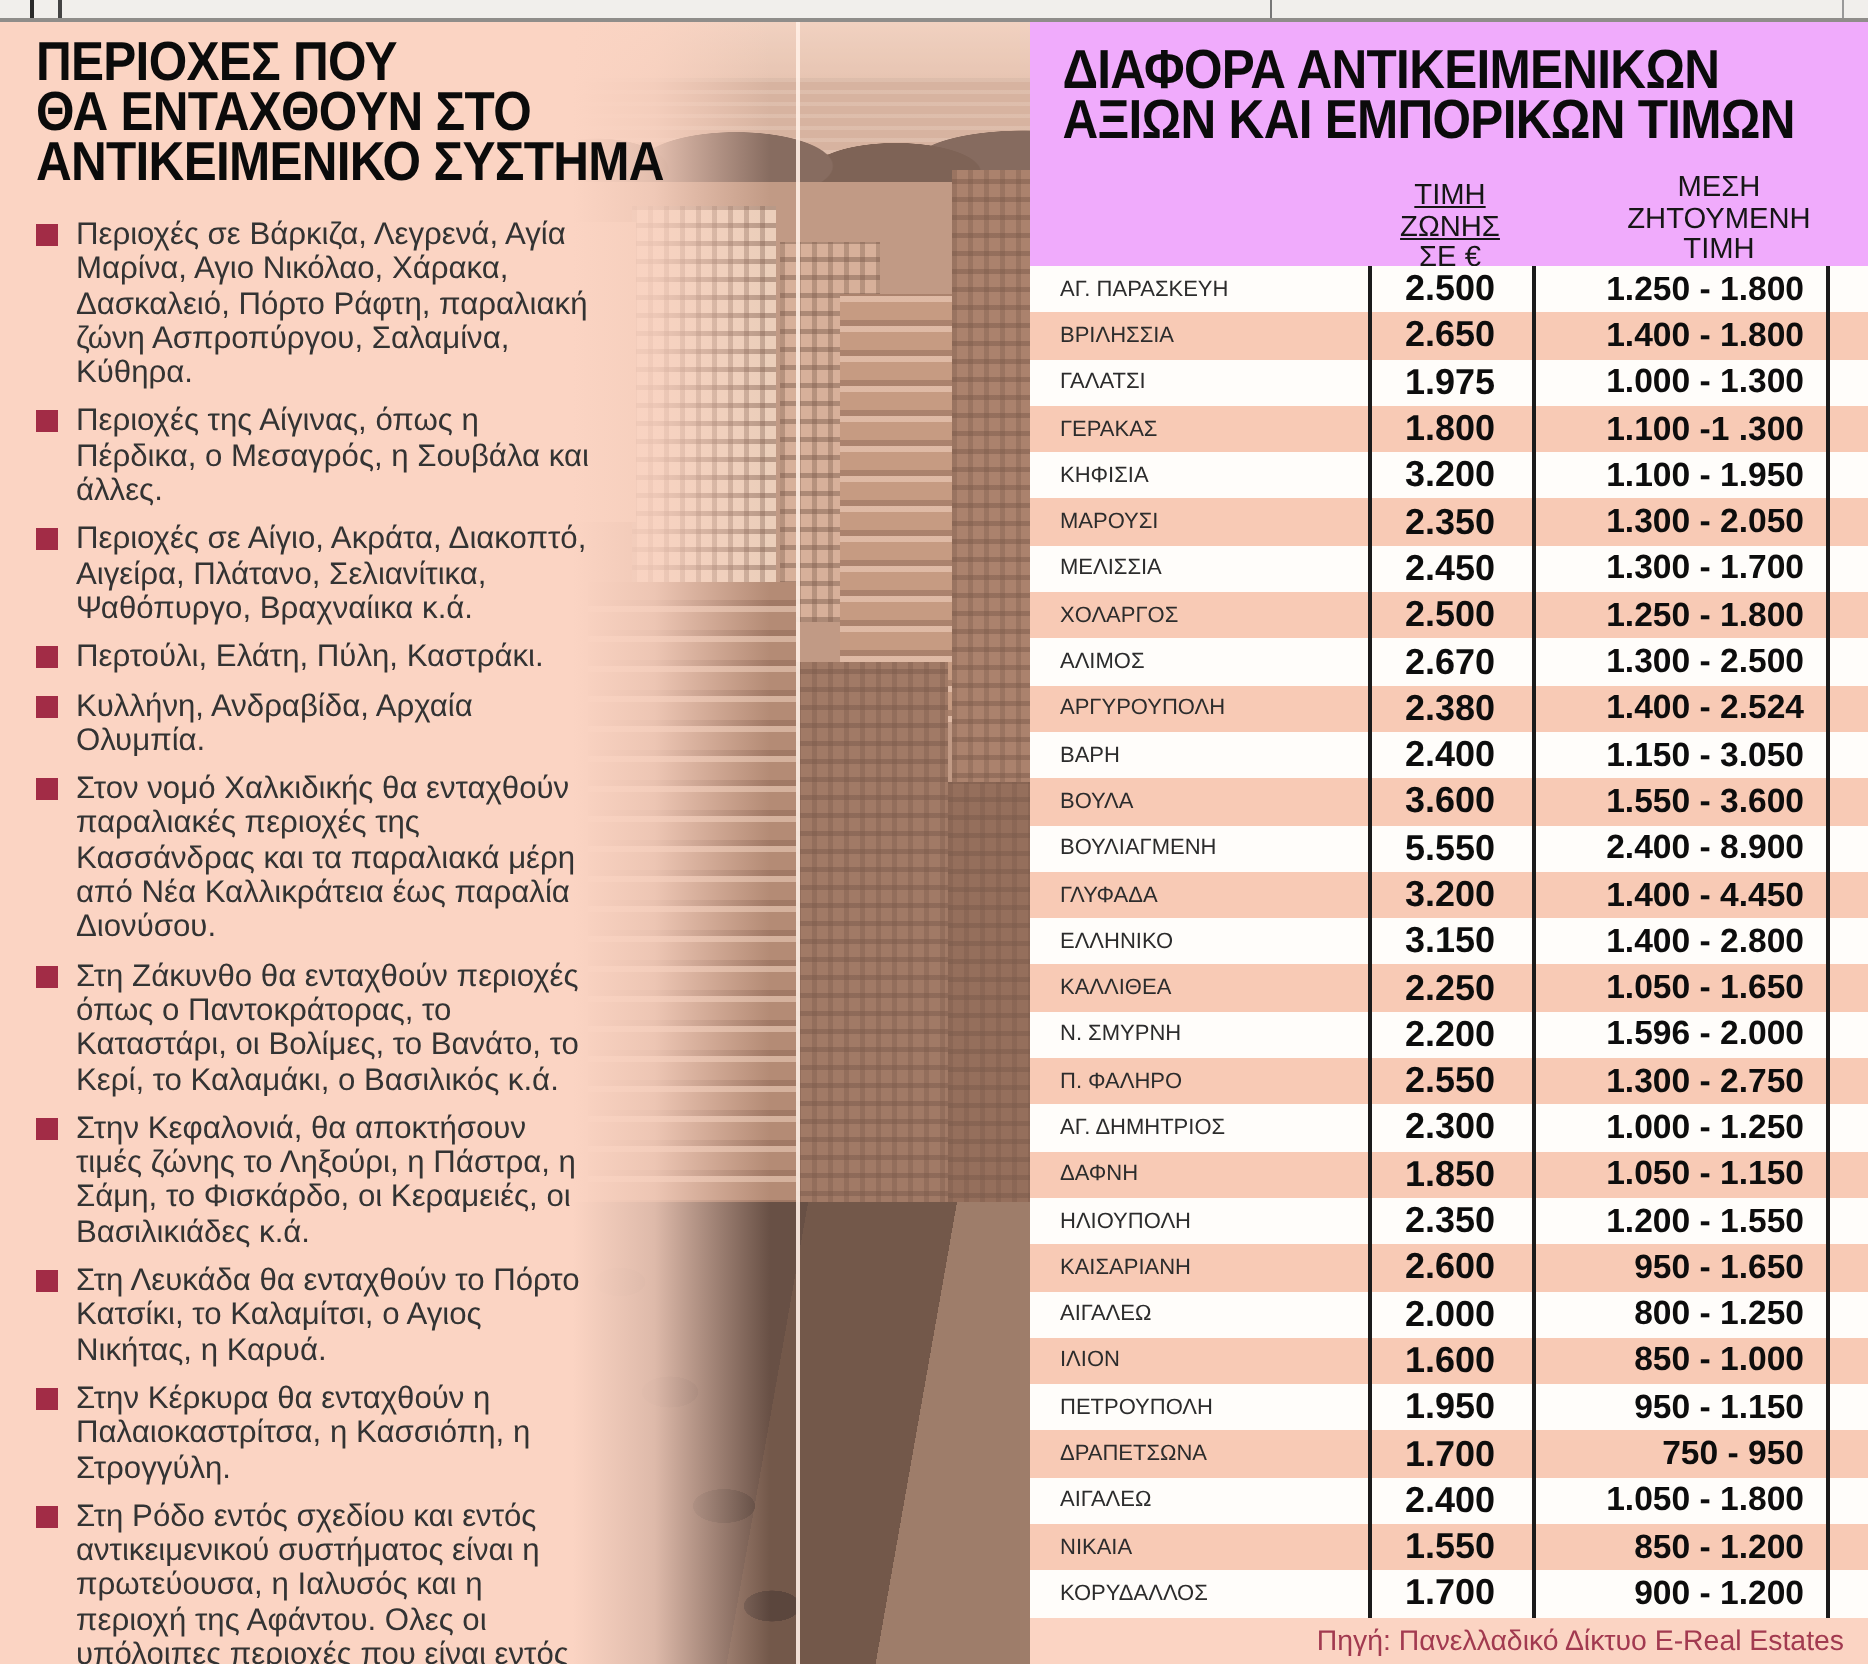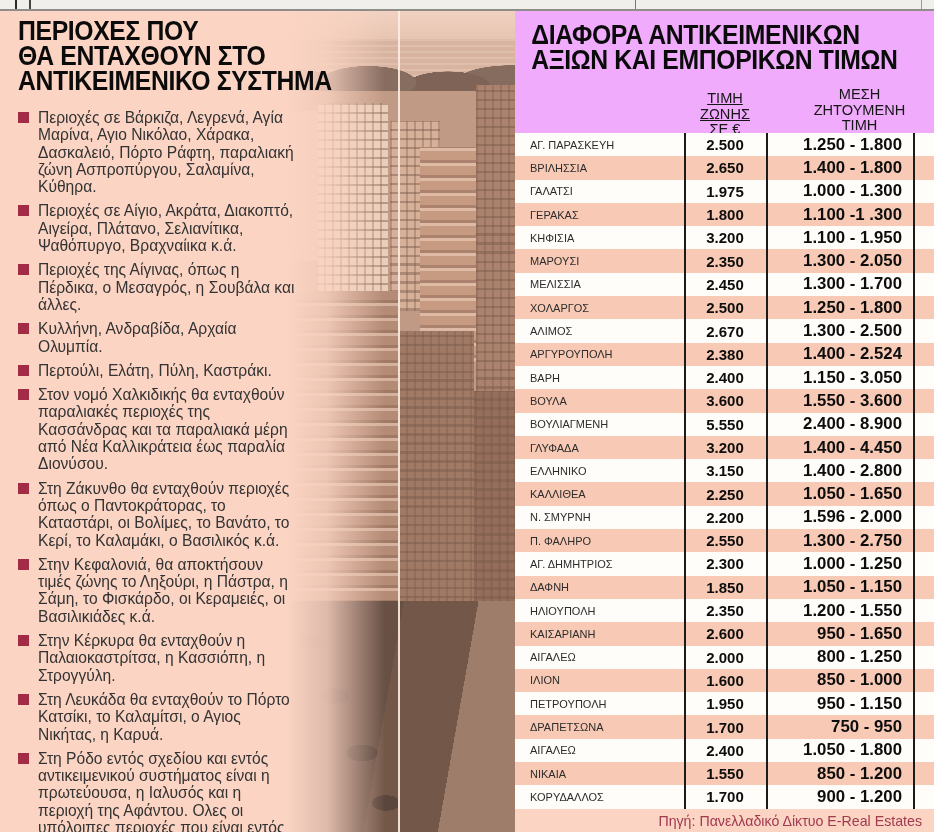--- a/index.html
+++ b/index.html
@@ -82,21 +82,21 @@
   .th-zone span{display:block;text-decoration:underline;}
   .th-range{position:absolute;left:251px;width:147px;text-align:center;
             font-size:14.6px;line-height:15.5px;top:2px;}
   .th-range span{display:block;margin-left:40px;}
   .th-sub{margin-top:5px;font-size:14.6px;}
   .rows{position:absolute;top:122px;left:0;width:419px;height:676px;}
   .row{height:23.3px;display:flex;align-items:center;background:#fffdfa;}
   .row.alt{background:#f8cab5;}
   .c-name{flex:0 0 169px;box-sizing:border-box;padding-left:15px;
           font-size:11px;color:#2c2c2c;white-space:nowrap;overflow:hidden;}
-  .c-zone{flex:0 0 82px;text-align:center;font-weight:bold;font-size:15px;color:#0d0d0d;}
+  .c-zone{flex:0 0 82px;text-align:center;font-weight:bold;font-size:18px;color:#0d0d0d;}
   .c-range{flex:0 0 147px;box-sizing:border-box;text-align:right;padding-right:11px;
            font-weight:bold;font-size:16.8px;color:#0d0d0d;white-space:nowrap;}
   .vrule{position:absolute;top:122px;height:676px;width:2px;background:#1b1b1b;}
   .vr1{left:169px;} .vr2{left:251px;} .vr3{left:398px;}
   .source{position:absolute;top:802px;right:12px;font-size:14.2px;color:#a23a50;}
 </style>
 </head>
 <body>
 
 <div class="stage">
@@ -131,29 +131,29 @@
     </div>
 
     <section class="left-panel">
       <h1 class="panel-title" id="left-title">
           <span class="tl">ΠΕΡΙΟΧΕΣ ΠΟΥ</span>
           <span class="tl">ΘΑ ΕΝΤΑΧΘΟΥΝ ΣΤΟ</span>
           <span class="tl">ΑΝΤΙΚΕΙΜΕΝΙΚΟ ΣΥΣΤΗΜΑ</span>
         </h1>
       <ul class="bullet-list" id="bullets">
           <li><span class="bullet-sq"></span><span class="bullet-text">Περιοχές σε Βάρκιζα, Λεγρενά, Αγία Μαρίνα, Αγιο Νικόλαο, Χάρακα, Δασκαλειό, Πόρτο Ράφτη, παραλιακή ζώνη Ασπροπύργου, Σαλαμίνα, Κύθηρα.</span></li>
+          <li><span class="bullet-sq"></span><span class="bullet-text">Περιοχές της Αίγινας, όπως η Πέρδικα, ο Μεσαγρός, η Σουβάλα και άλλες.</span></li>
           <li><span class="bullet-sq"></span><span class="bullet-text">Περιοχές σε Αίγιο, Ακράτα, Διακοπτό, Αιγείρα, Πλάτανο, Σελιανίτικα, Ψαθόπυργο, Βραχναίικα κ.ά.</span></li>
-          <li><span class="bullet-sq"></span><span class="bullet-text">Περιοχές της Αίγινας, όπως η Πέρδικα, ο Μεσαγρός, η Σουβάλα και άλλες.</span></li>
+          <li><span class="bullet-sq"></span><span class="bullet-text">Περτούλι, Ελάτη, Πύλη, Καστράκι.</span></li>
           <li><span class="bullet-sq"></span><span class="bullet-text">Κυλλήνη, Ανδραβίδα, Αρχαία Ολυμπία.</span></li>
-          <li><span class="bullet-sq"></span><span class="bullet-text">Περτούλι, Ελάτη, Πύλη, Καστράκι.</span></li>
           <li><span class="bullet-sq"></span><span class="bullet-text">Στον νομό Χαλκιδικής θα ενταχθούν παραλιακές περιοχές της Κασσάνδρας και τα παραλιακά μέρη από Νέα Καλλικράτεια έως παραλία Διονύσου.</span></li>
           <li><span class="bullet-sq"></span><span class="bullet-text">Στη Ζάκυνθο θα ενταχθούν περιοχές όπως ο Παντοκράτορας, το Καταστάρι, οι Βολίμες, το Βανάτο, το Κερί, το Καλαμάκι, ο Βασιλικός κ.ά.</span></li>
           <li><span class="bullet-sq"></span><span class="bullet-text">Στην Κεφαλονιά, θα αποκτήσουν τιμές ζώνης το Ληξούρι, η Πάστρα, η Σάμη, το Φισκάρδο, οι Κεραμειές, οι Βασιλικιάδες κ.ά.</span></li>
+          <li><span class="bullet-sq"></span><span class="bullet-text">Στη Λευκάδα θα ενταχθούν το Πόρτο Κατσίκι, το Καλαμίτσι, ο Αγιος Νικήτας, η Καρυά.</span></li>
           <li><span class="bullet-sq"></span><span class="bullet-text">Στην Κέρκυρα θα ενταχθούν η Παλαιοκαστρίτσα, η Κασσιόπη, η Στρογγύλη.</span></li>
-          <li><span class="bullet-sq"></span><span class="bullet-text">Στη Λευκάδα θα ενταχθούν το Πόρτο Κατσίκι, το Καλαμίτσι, ο Αγιος Νικήτας, η Καρυά.</span></li>
           <li><span class="bullet-sq"></span><span class="bullet-text">Στη Ρόδο εντός σχεδίου και εντός αντικειμενικού συστήματος είναι η πρωτεύουσα, η Ιαλυσός και η περιοχή της Αφάντου. Ολες οι υπόλοιπες περιοχές που είναι εντός σχεδίου θα ενταχθούν και αυτές στον αντικειμενικό προσδιορισμό.</span></li>
         </ul>
     </section>
 
     <section class="table-panel">
       <h1 class="panel-title" id="table-title">
           <span class="tl">ΔΙΑΦΟΡΑ ΑΝΤΙΚΕΙΜΕΝΙΚΩΝ</span>
           <span class="tl">ΑΞΙΩΝ ΚΑΙ ΕΜΠΟΡΙΚΩΝ ΤΙΜΩΝ</span>
         </h1>
       <div class="thead">

